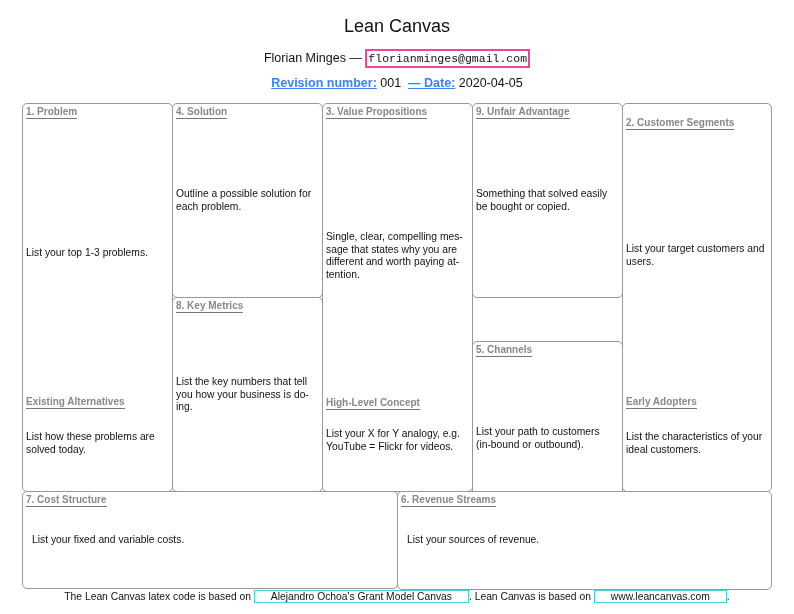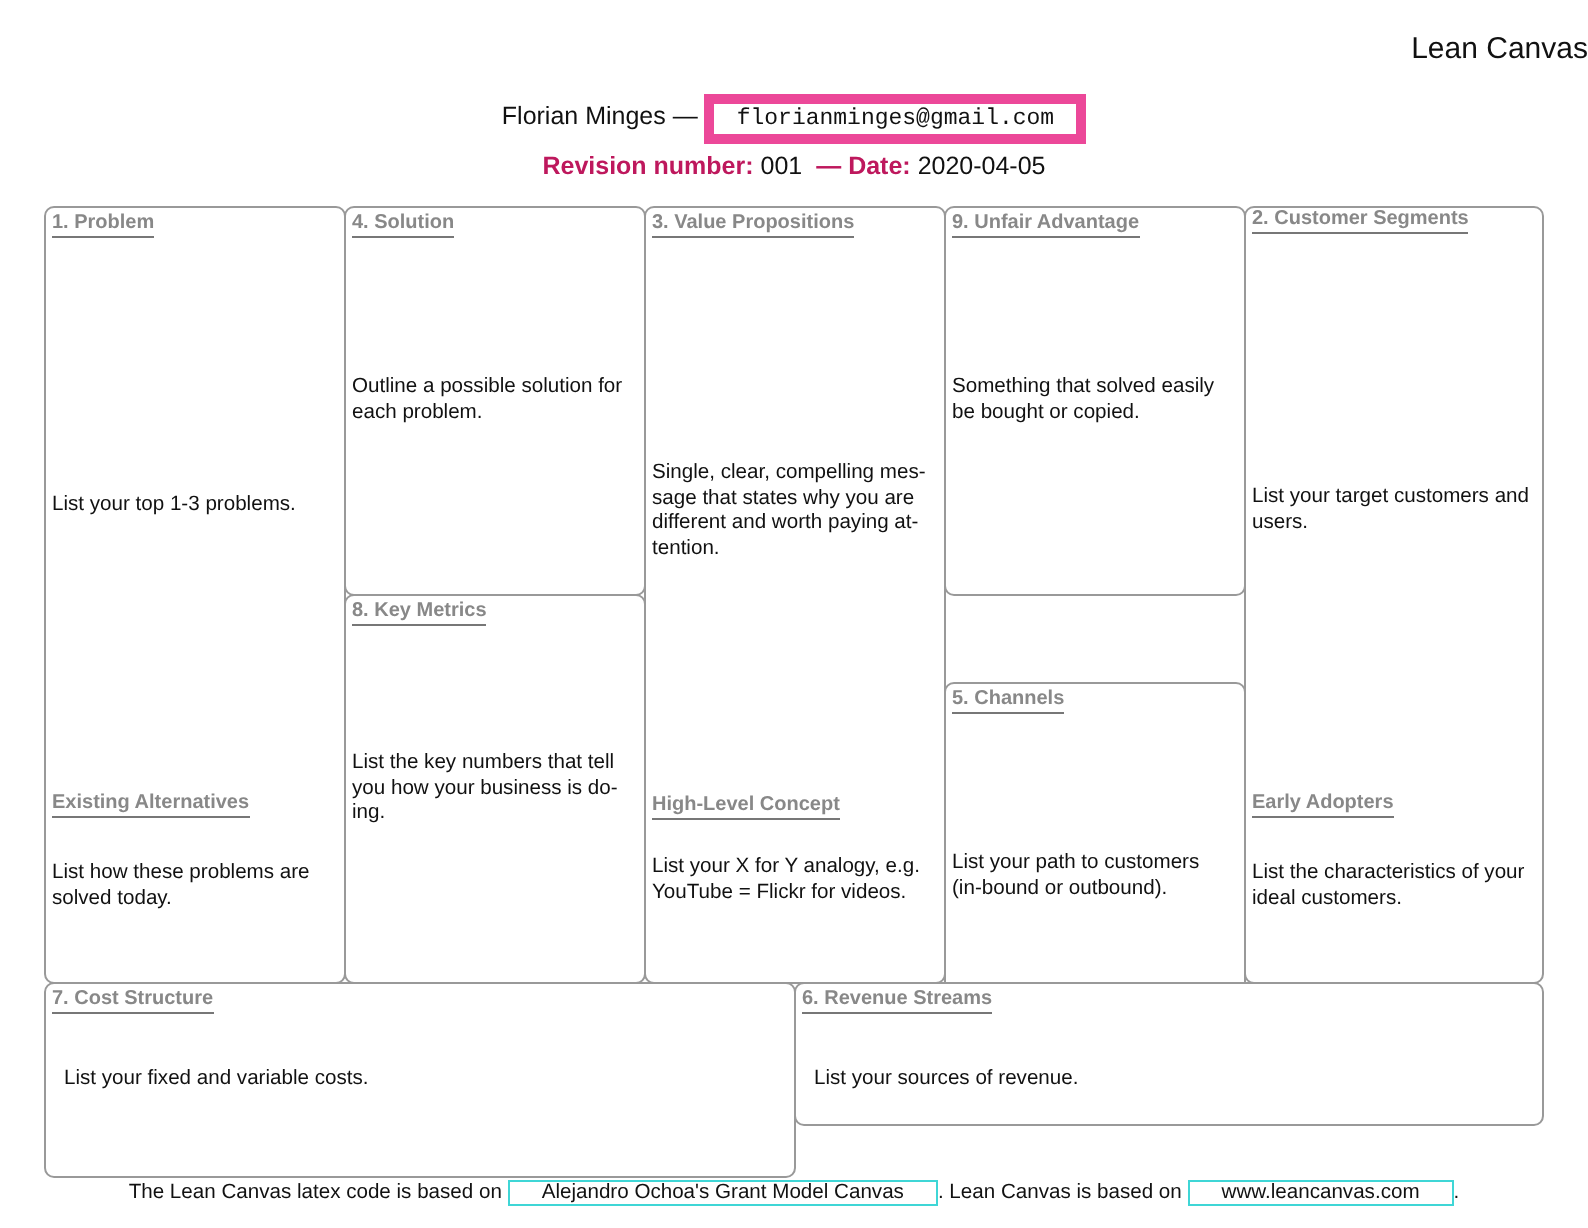--- a/index.html
+++ b/index.html
@@ -1,24 +1,24 @@
 <!DOCTYPE html>
 <html><head>
 <meta charset="utf-8">
 <style>
   html, body { margin:0; padding:0; background:#fff; }
   body { width:794px; height:614px; position:relative; overflow:hidden;
          font-family:"Liberation Sans", sans-serif; color:#111; }
-  .title { position:absolute; left:0; width:794px; top:16px; text-align:right;
-           font-size:15px; }
+  .title { position:absolute; left:0; width:794px; top:16px; text-align:center;
+           font-size:18px; }
   .author { position:absolute; left:0; width:794px; top:51px; text-align:center; font-size:12.5px; }
   .email { font-family:"Liberation Mono", monospace; font-size:11.5px;
-           border:5px solid #ec4899; padding:1px 11px; }
+           border:2px solid #ec4899; padding:1px 1px; }
   .rev { position:absolute; left:0; width:794px; top:76px; text-align:center; font-size:12.5px; }
-  .rev .lbl { color:#be185d; font-weight:bold; }
+  .rev .lbl { color:#3b82f6; font-weight:bold;text-decoration:underline; }
   .box { position:absolute; border:1px solid #999; border-radius:5px; box-sizing:border-box; background:#fff; }
   .hdr { position:absolute; font-size:10px; font-weight:bold; color:#888;
          border-bottom:1px solid #777; padding-bottom:1px; white-space:nowrap; }
   .txt { position:absolute; font-size:10.3px; line-height:12.5px; color:#111; }
   .footer { position:absolute; left:0; width:794px; top:591px; text-align:center; font-size:10.3px; }
   .footer .lnk { border:1px solid #3fd6d6; padding:0 16px; }
 </style>
 </head>
 <body>
 
@@ -60,31 +60,31 @@
 <div class="box" style="left:472px;top:103px;width:151px;height:195px;">
   <div class="hdr" style="left:3px;top:2px;">9. Unfair Advantage</div>
   <div class="txt" style="left:3px;top:84px;width:140px;">Something that solved easily be bought or copied.</div>
 </div>
 <div class="box" style="left:472px;top:297px;width:151px;height:195px;margin-top:44px;">
   <div class="hdr" style="left:3px;top:2px;">5. Channels</div>
   <div class="txt" style="left:3px;top:84px;width:140px;">List your path to customers (in-bound or outbound).</div>
 </div>
 
 <div class="box" style="left:622px;top:103px;width:150px;height:389px;">
-  <div class="hdr" style="left:3px;top:0;text-align:center;">2. Customer Segments</div>
+  <div class="hdr" style="left:3px;top:13px;text-align:center;">2. Customer Segments</div>
   <div class="txt" style="left:3px;top:139px;width:140px;">List your target customers and users.</div>
   <div class="hdr" style="left:3px;top:292px;">Early Adopters</div>
   <div class="txt" style="left:3px;top:327px;width:140px;">List the characteristics of your ideal customers.</div>
 </div>
 
 <div class="box" style="left:22px;top:491px;width:376px;height:98px;">
   <div class="hdr" style="left:3px;top:2px;">7. Cost Structure</div>
   <div class="txt" style="left:9px;top:42px;width:340px;">List your fixed and variable costs.</div>
 </div>
-<div class="box" style="left:397px;top:491px;width:375px;height:72px;">
+<div class="box" style="left:397px;top:491px;width:375px;height:99px;">
   <div class="hdr" style="left:3px;top:2px;">6. Revenue Streams</div>
   <div class="txt" style="left:9px;top:42px;width:340px;">List your sources of revenue.</div>
 </div>
 
 <div class="footer">
   <span>The Lean Canvas latex code is based on</span>
   <span class="lnk">Alejandro Ochoa's Grant Model Canvas</span><span>. Lean Canvas is based on</span>
   <span class="lnk">www.leancanvas.com</span><span>.</span>
 </div>
 

